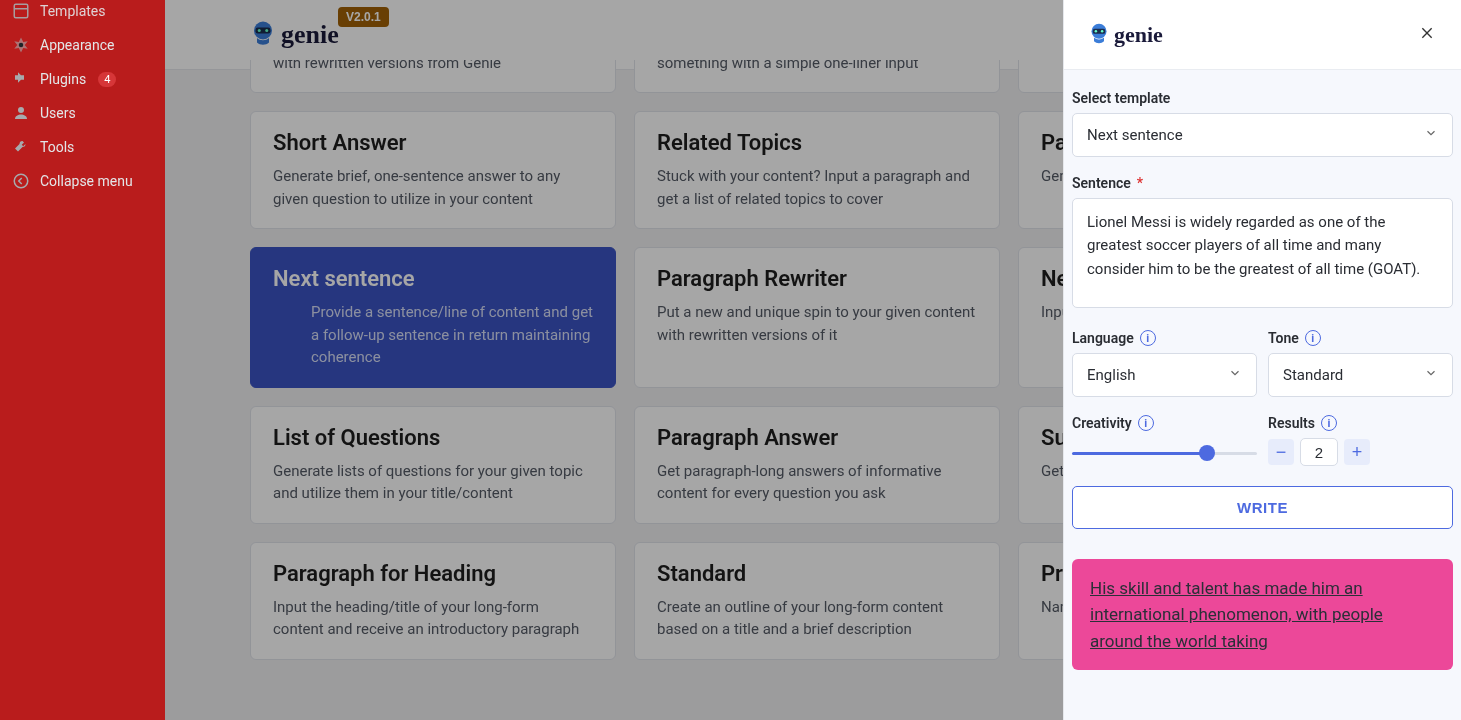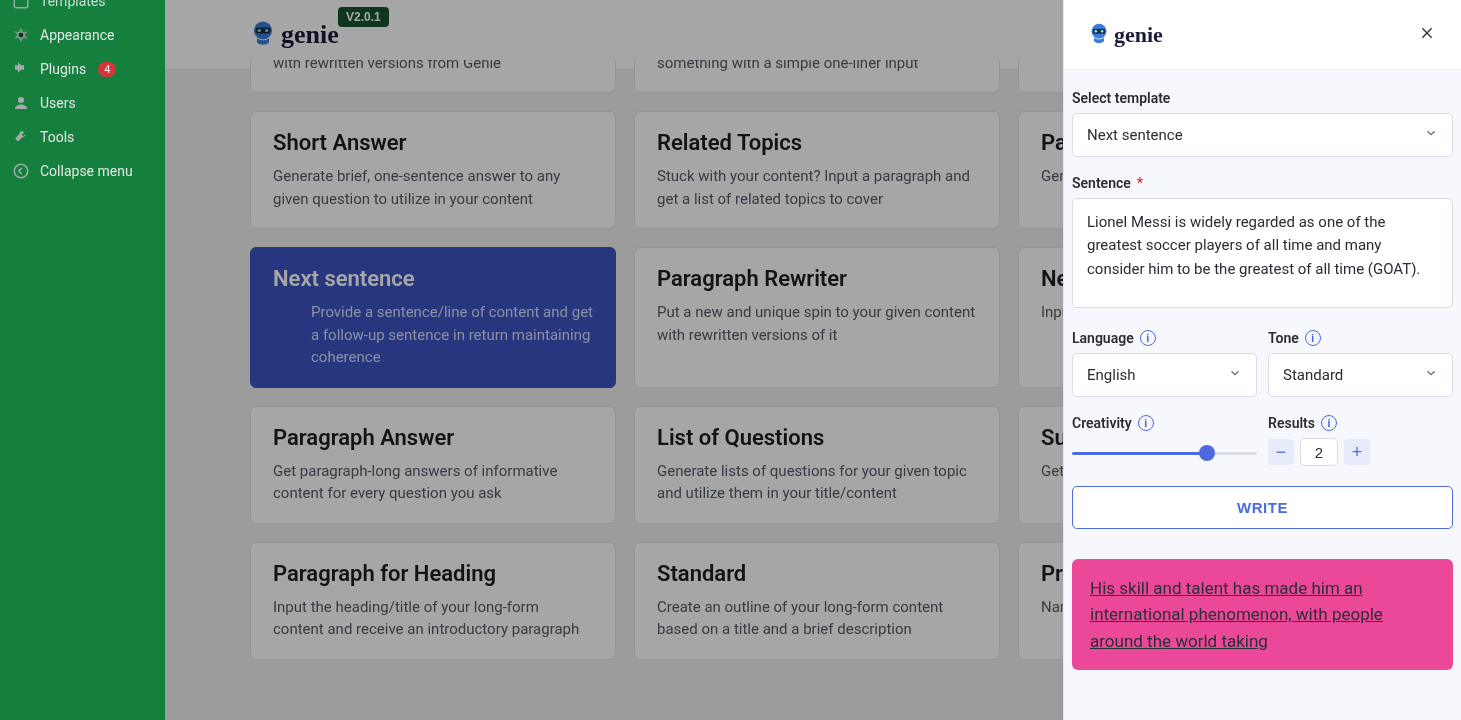--- a/index.html
+++ b/index.html
@@ -11,23 +11,23 @@
     overflow: hidden;
     position: relative;
     color: #1e1e1e;
   }
   
   .sidebar {
     position: absolute;
     left: 0; top: 0;
     width: 167px;
     height: 100%;
-    background: #15803d;
+    background: #b91c1c;
     color: #e3e5e7;
-    padding-top: 0;
+    padding-top: 10px;
     font-size: 14px;
   }
   .sidebar .menu-item {
     display: flex;
     align-items: center;
     gap: 10px;
     padding: 8px 12px;
     cursor: pointer;
     color: #e3e5e7;
   }
@@ -68,21 +68,21 @@
   }
   .genie-logo {
     display: flex; align-items: center; gap: 0;
     font-family: Georgia, serif;
     font-weight: bold; font-size: 26px; color: #1a1a3a;
     position:relative;
   }
   .genie-logo .ver {
     position: absolute;
     top: -10px; right: -50px;
-    background: #14532d;
+    background: #a16207;
     color: #fff;
     font-size: 12px;
     font-family: sans-serif;
     font-weight: 600;
     padding: 3px 8px;
     border-radius: 4px;
   }
   
   .cards-wrap {
     position: absolute;
@@ -370,26 +370,26 @@
       <div class="card">
         <h3>Paragraph Rewriter</h3>
         <p>Put a new and unique spin to your given content with rewritten versions of it</p>
       </div>
       <div class="card">
         <h3>Ne</h3>
         <p>Inpu cont</p>
       </div>
 
       <div class="card">
+        <h3>List of Questions</h3>
+        <p>Generate lists of questions for your given topic and utilize them in your title/content</p>
+      </div>
+      <div class="card">
         <h3>Paragraph Answer</h3>
         <p>Get paragraph-long answers of informative content for every question you ask</p>
-      </div>
-      <div class="card">
-        <h3>List of Questions</h3>
-        <p>Generate lists of questions for your given topic and utilize them in your title/content</p>
       </div>
       <div class="card">
         <h3>Su</h3>
         <p>Get with</p>
       </div>
 
       <div class="card">
         <h3>Paragraph for Heading</h3>
         <p>Input the heading/title of your long-form content and receive an introductory paragraph</p>
       </div>

